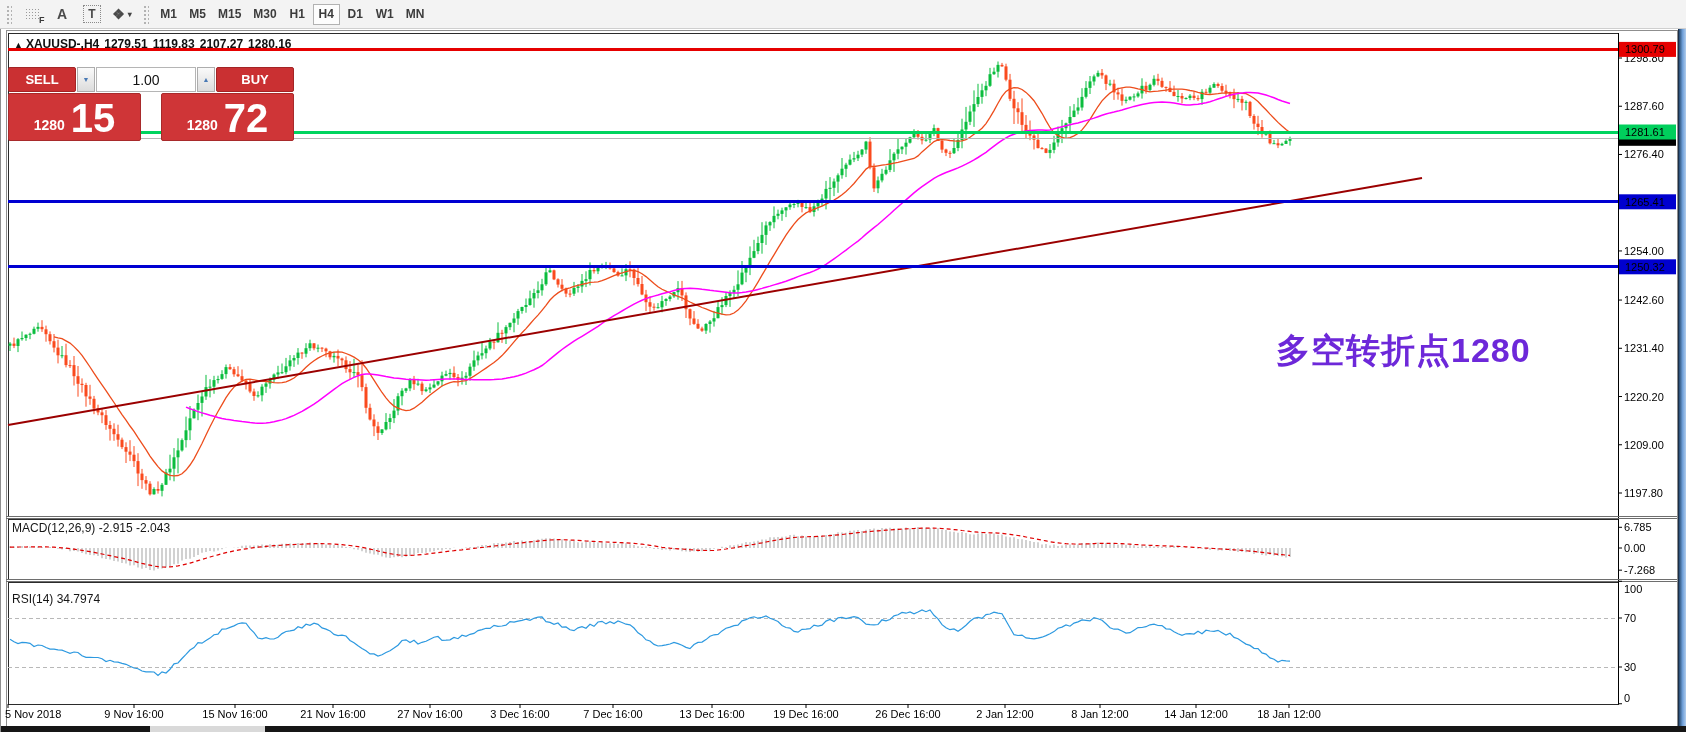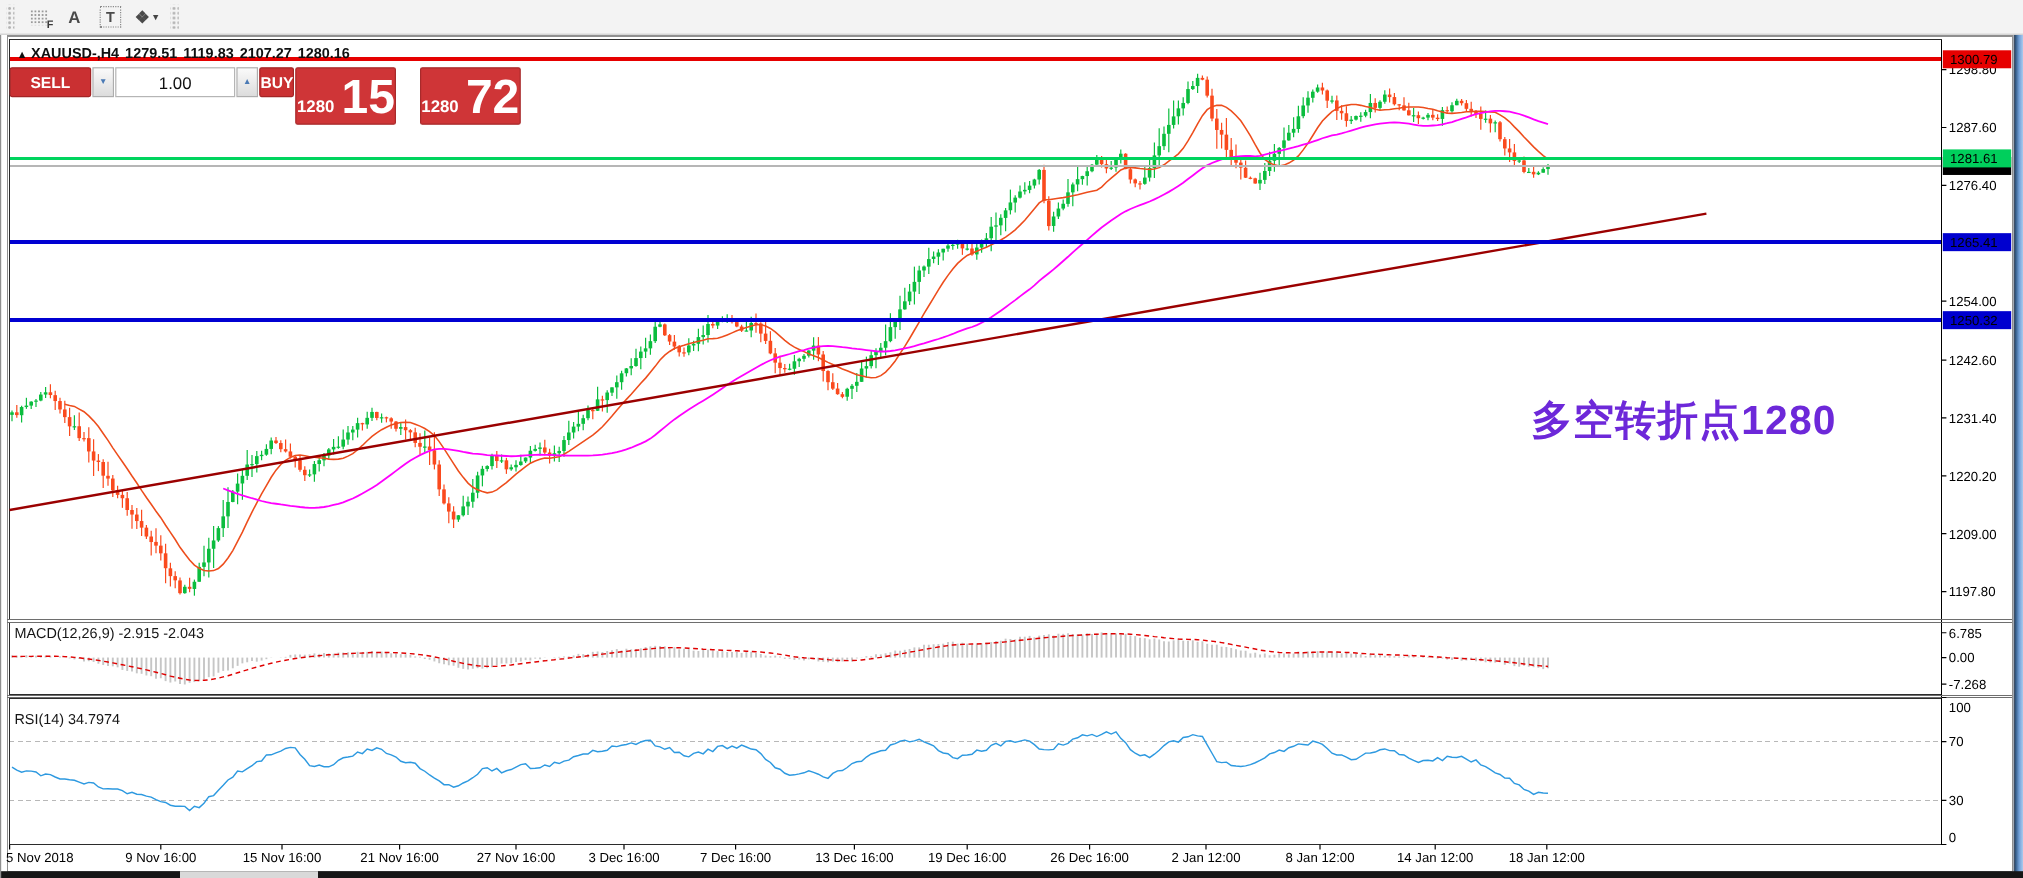--- a/index.html
+++ b/index.html
@@ -25,21 +25,21 @@
       display:flex;align-items:center;justify-content:center;box-sizing:border-box}
   .tf.active{background:#fdfdfd;border-color:#b2b2b2}
   
   #chart-svg{position:absolute;left:0;top:0;z-index:1}
   #chart-svg text{font-family:"Liberation Sans",sans-serif;font-size:11px;fill:#000}
   .overlay{position:absolute;z-index:10}
   .ohlc{left:14px;top:37px;font:bold 12px "Liberation Sans",sans-serif;color:#101010;white-space:nowrap}
   .ohlc span{margin-right:5px}
   .ohlc .marker{font-size:9px;margin-right:3px}
   
-  .trade-panel{left:8px;top:56px;width:286px;height:96px;display:flex;flex-direction:row;gap:1px}
+  .trade-panel{left:8px;top:67px;width:286px;height:96px;display:flex;flex-direction:column;gap:1px}
   .tp-row1{display:flex;height:25px;gap:1px}
   .tp-btn{background:#ca3032;color:#fff;font:bold 13px "Liberation Sans",sans-serif;
           display:flex;align-items:center;justify-content:center;border-radius:2px;border:1px solid #a32425;box-sizing:border-box}
   .tp-btn.sell{width:68px}
   .tp-btn.buy{flex:1}
   .tp-spin{width:18px;background:linear-gradient(#fafafa,#dcdcdc);border:1px solid #adadad;
            display:flex;align-items:center;justify-content:center;box-sizing:border-box}
   .tp-spin .arr{font-size:7px;color:#4a7ab5;line-height:1}
   .tp-input{width:100px;border:1px solid #b5b5b5;text-align:center;font:14px "Liberation Sans",sans-serif;
             padding:0 5px;box-sizing:border-box;background:#fff;color:#111}
@@ -77,20 +77,31 @@
       </div>
       <div class="tool-btn">
         <span class="boxed">T</span>
       </div>
       <div class="tool-btn">
         <span>❖</span>
         <span class="caret">▾</span>
       </div>
     </div>
   <div class="grip"></div>
+  <div class="tf-wrap" id="timeframes">
+      <div class="tf">M1</div>
+      <div class="tf">M5</div>
+      <div class="tf">M15</div>
+      <div class="tf">M30</div>
+      <div class="tf">H1</div>
+      <div class="tf active">H4</div>
+      <div class="tf">D1</div>
+      <div class="tf">W1</div>
+      <div class="tf">MN</div>
+    </div>
 </div>
 
 <svg id="chart-svg" width="1686" height="732">
     <rect x="6" y="30" width="1671" height="696" fill="#ffffff" stroke="#8f8f8f" stroke-width="1" shape-rendering="crispEdges"></rect>
     <rect x="8" y="33" width="1610" height="483" fill="#fff" stroke="#2b2b2b" shape-rendering="crispEdges"></rect>
     <rect x="8" y="519" width="1610" height="60" fill="#fff" stroke="#2b2b2b" shape-rendering="crispEdges"></rect>
     <rect x="8" y="582" width="1610" height="122" fill="#fff" stroke="#2b2b2b" shape-rendering="crispEdges"></rect>
     <line x1="10" y1="342.1" x2="10" y2="351.0" stroke="#0bbd3e" stroke-width="1"></line>
     <rect x="8.5" y="343.6" width="3" height="2.1" fill="#0bbd3e"></rect>
     <line x1="14" y1="337.6" x2="14" y2="348.1" stroke="#fa4a1e" stroke-width="1"></line>

